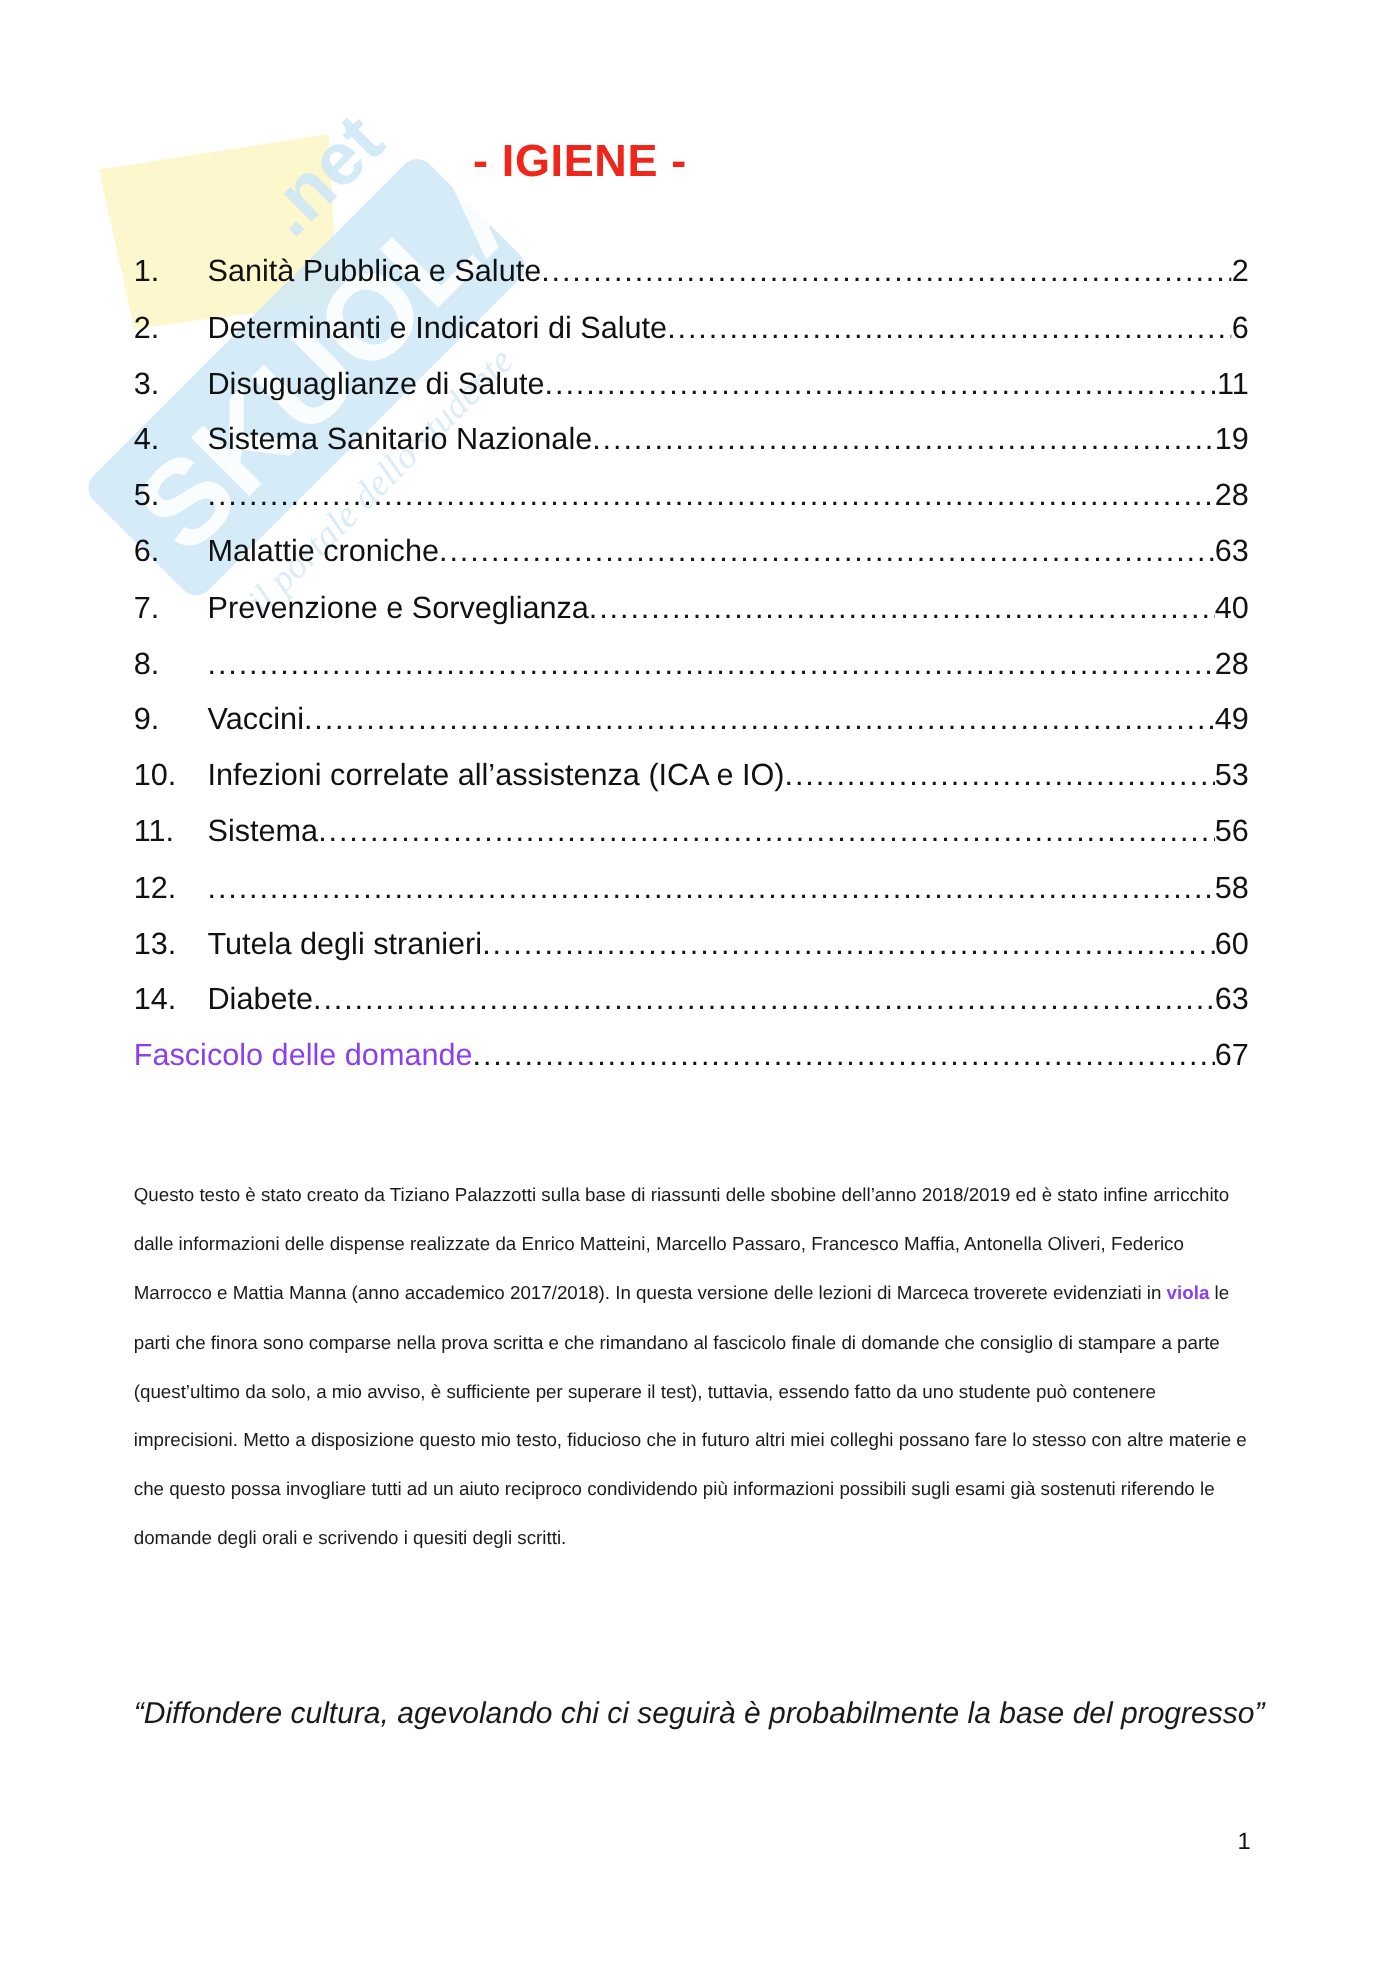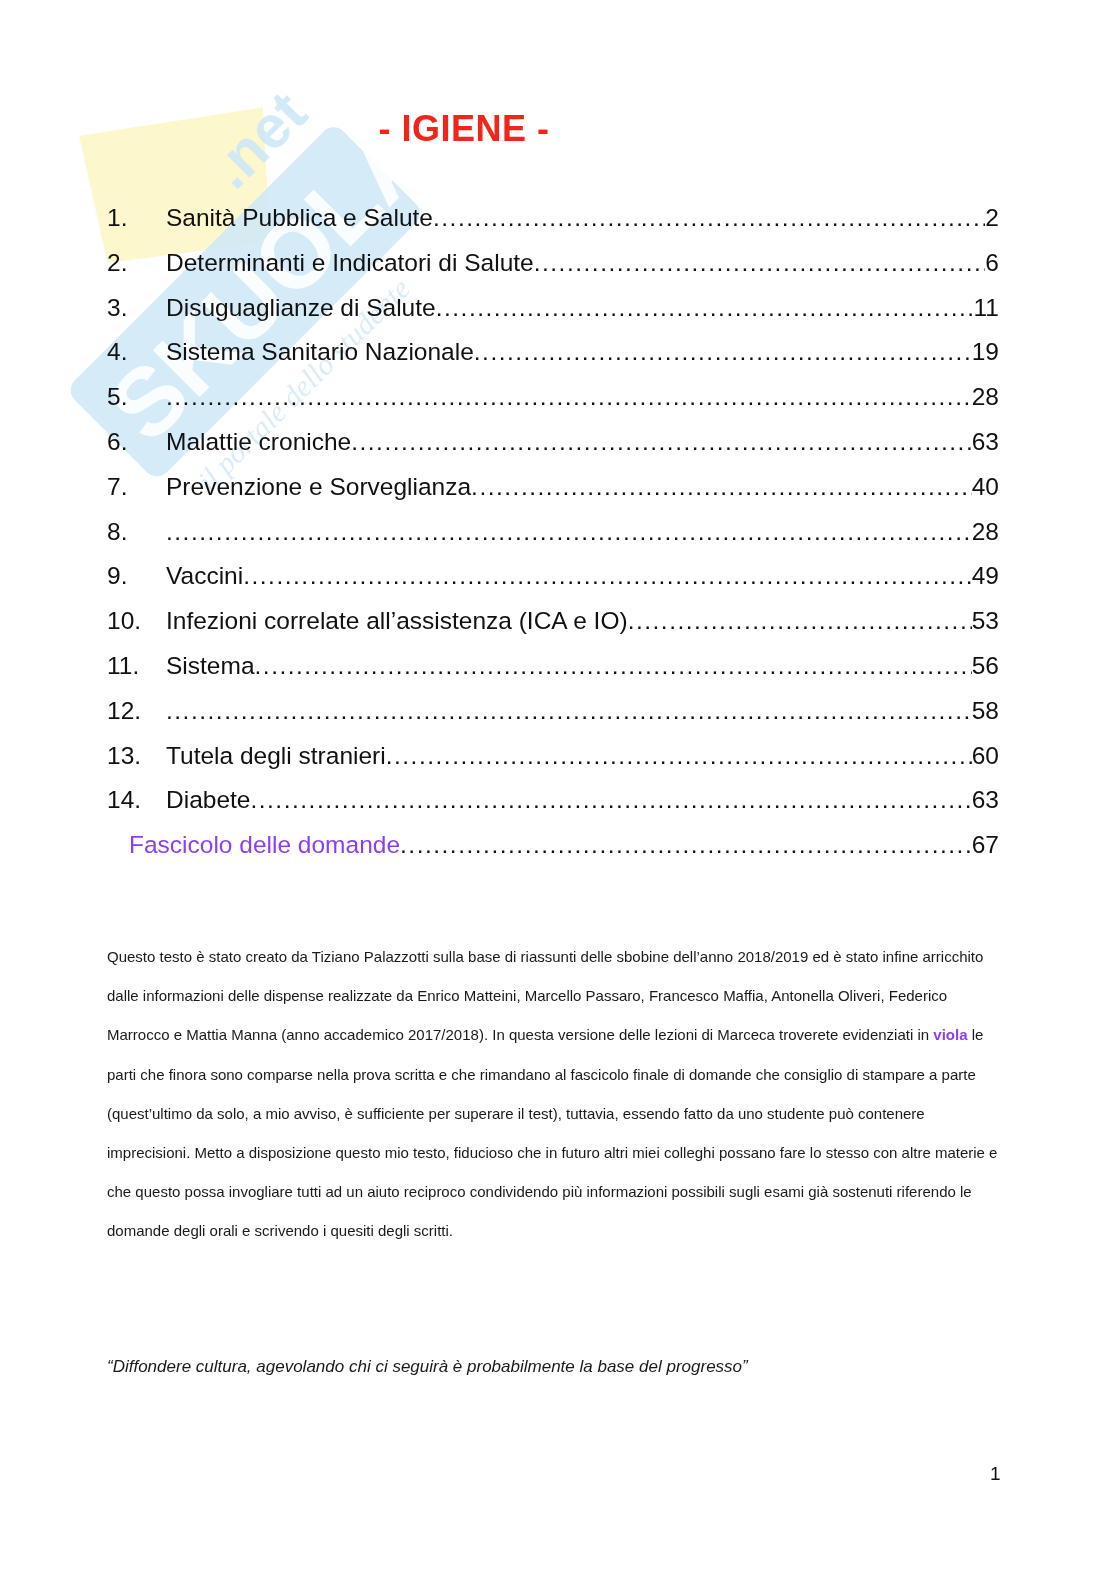--- a/index.html
+++ b/index.html
@@ -14,26 +14,26 @@
            font-family: "Liberation Sans", sans-serif; font-weight: bold; font-size: 36px;
            color: #f0261a; letter-spacing: 0.5px; }
 
   .toc { position: absolute; left: 107px; top: 196px; width: 892px; margin: 0; padding: 0; list-style: none; }
   .toc-row { display: flex; align-items: baseline; height: 44.8px; font-size: 24.5px; line-height: 44.8px; white-space: nowrap; }
   .toc-num { width: 59px; flex: 0 0 59px; }
   .toc-label { flex: 0 0 auto; }
   .toc-leader { flex: 1 1 auto; overflow: hidden; color: #111; letter-spacing: 1.5px; }
   .toc-leader::before { content: "......................................................................................................................................................................................"; }
   .toc-page { flex: 0 0 auto; }
-  .toc-row.special .toc-label { color: #8a3ff0; margin-left: 22px; }
+  .toc-row.special .toc-label { color: #8a3ff0; }
 
   .para { position: absolute; left: 107px; top: 922px; width: 905px; font-size: 15px;
           line-height: 39.2px; color: #1a1a1a; text-align: left; }
   .para .hl { color: #8a3ff0; font-weight: bold; }
-  .quote { position: absolute; left: 107px; top: 1357px; font-size: 17px; font-style: italic; color: #1a1a1a; }
+  .quote { position: absolute; left: 107px; top: 1357px; font-size: 24px; font-style: italic; color: #1a1a1a; }
 
   .page-number { position: absolute; left: 990px; top: 1463px; font-size: 19px; color: #111; }
 </style>
 </head>
 <body>
 
 <svg class="watermark" viewBox="0 0 500 460">
   <g transform="translate(250 230) rotate(-45)">
     <polygon points="-40,-230 110,-120 20,-20 -110,-120" fill="#fdf6c8" opacity="0.9"></polygon>
     <rect x="-230" y="-60" width="380" height="130" rx="14" fill="#cfe8f7" opacity="0.85"></rect>

